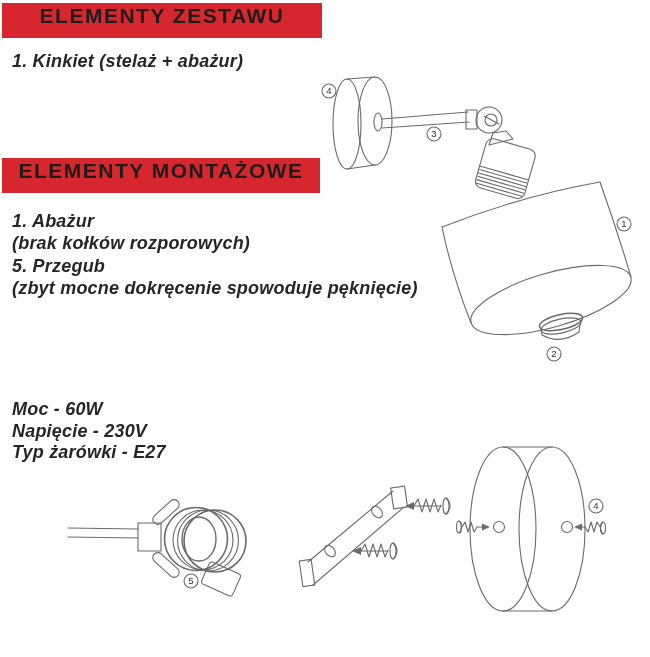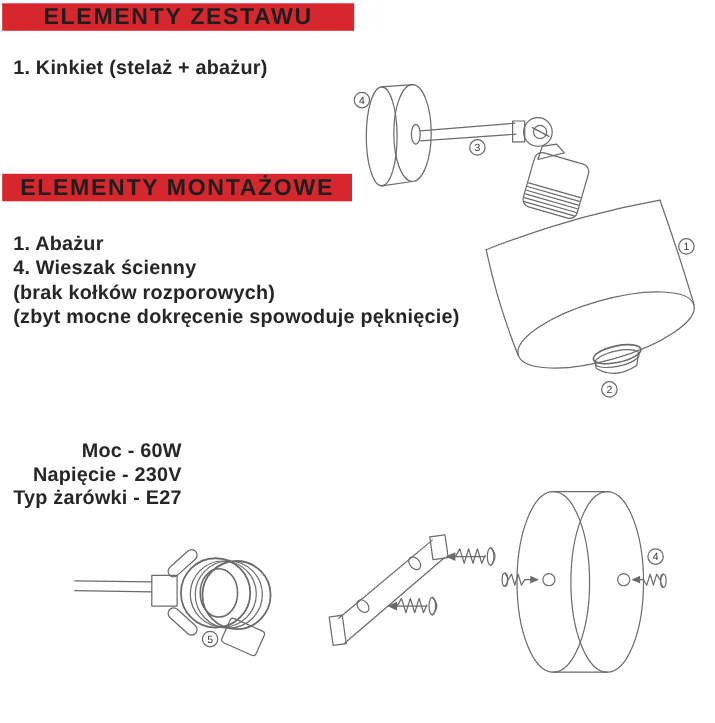--- a/index.html
+++ b/index.html
@@ -9,55 +9,55 @@
     --line:#6a6a6a;
     --callout-text:#333333;
   }
   *{box-sizing:border-box;}
   html,body{margin:0;padding:0;background:#ffffff;}
   .page{
     position:relative;width:650px;height:657px;background:#ffffff;
     font-family:"Liberation Sans",sans-serif;overflow:hidden;
   }
   .bar{
-    position:absolute;height:25px;line-height:25px;background:var(--red);
+    position:absolute;height:35px;line-height:25px;background:var(--red);
     color:var(--bar-text);font-size:21px;font-weight:700;letter-spacing:1.5px;
     text-align:center;white-space:nowrap;
   }
   .bar-tl{left:2px;top:3px;width:320px;}
   .bar-tr{left:331px;top:3px;width:319px;}
   .bar-mid{left:2px;top:158px;width:318px;}
   .bar-spec{left:2px;top:357px;width:318px;height:26px;line-height:26px;}
   .tblock{
     position:absolute;color:var(--text);font-weight:700;font-size:18px;
-    letter-spacing:0.2px;white-space:nowrap;
+    letter-spacing:0.2px;white-space:nowrap;font-style:italic;
   }
   .kinkiet{left:12px;top:51px;}
   .mounting{left:12px;top:197px;line-height:22.4px;margin-top:13px;}
-  .specs{left:12px;top:399px;line-height:21.6px;text-align:right;}
+  .specs{left:12px;top:399px;line-height:21.6px;}
   .art{position:absolute;left:0;top:0;color:var(--line);}
   .callout text{
     fill:var(--callout-text);stroke:none;font-size:9.5px;font-weight:400;
     text-anchor:middle;font-family:"Liberation Sans",sans-serif;
   }
 </style>
 </head>
 <body>
 
 <div class="page">
 
   <div class="bar bar-tl">ELEMENTY ZESTAWU</div>
 
   <div class="tblock kinkiet">1. Kinkiet (stelaż + abażur)</div>
 
   <div class="bar bar-mid">ELEMENTY MONTAŻOWE</div>
   <div class="tblock mounting">
     <div>1. Abażur</div>
-    <div>4. Wieszak ścienny</div>
     <div>(brak kołków rozporowych)</div>
+    <div>5. Przegub</div>
     <div>(zbyt mocne dokręcenie spowoduje pęknięcie)</div>
   </div>
 
   <div class="tblock specs">
     <div>Moc - 60W</div>
     <div>Napięcie - 230V</div>
     <div>Typ żarówki - E27</div>
   </div>
 
   <svg class="art" width="650" height="657" viewBox="0 0 650 657" fill="none" stroke="currentColor" stroke-width="1.1" stroke-linecap="round" stroke-linejoin="round">

